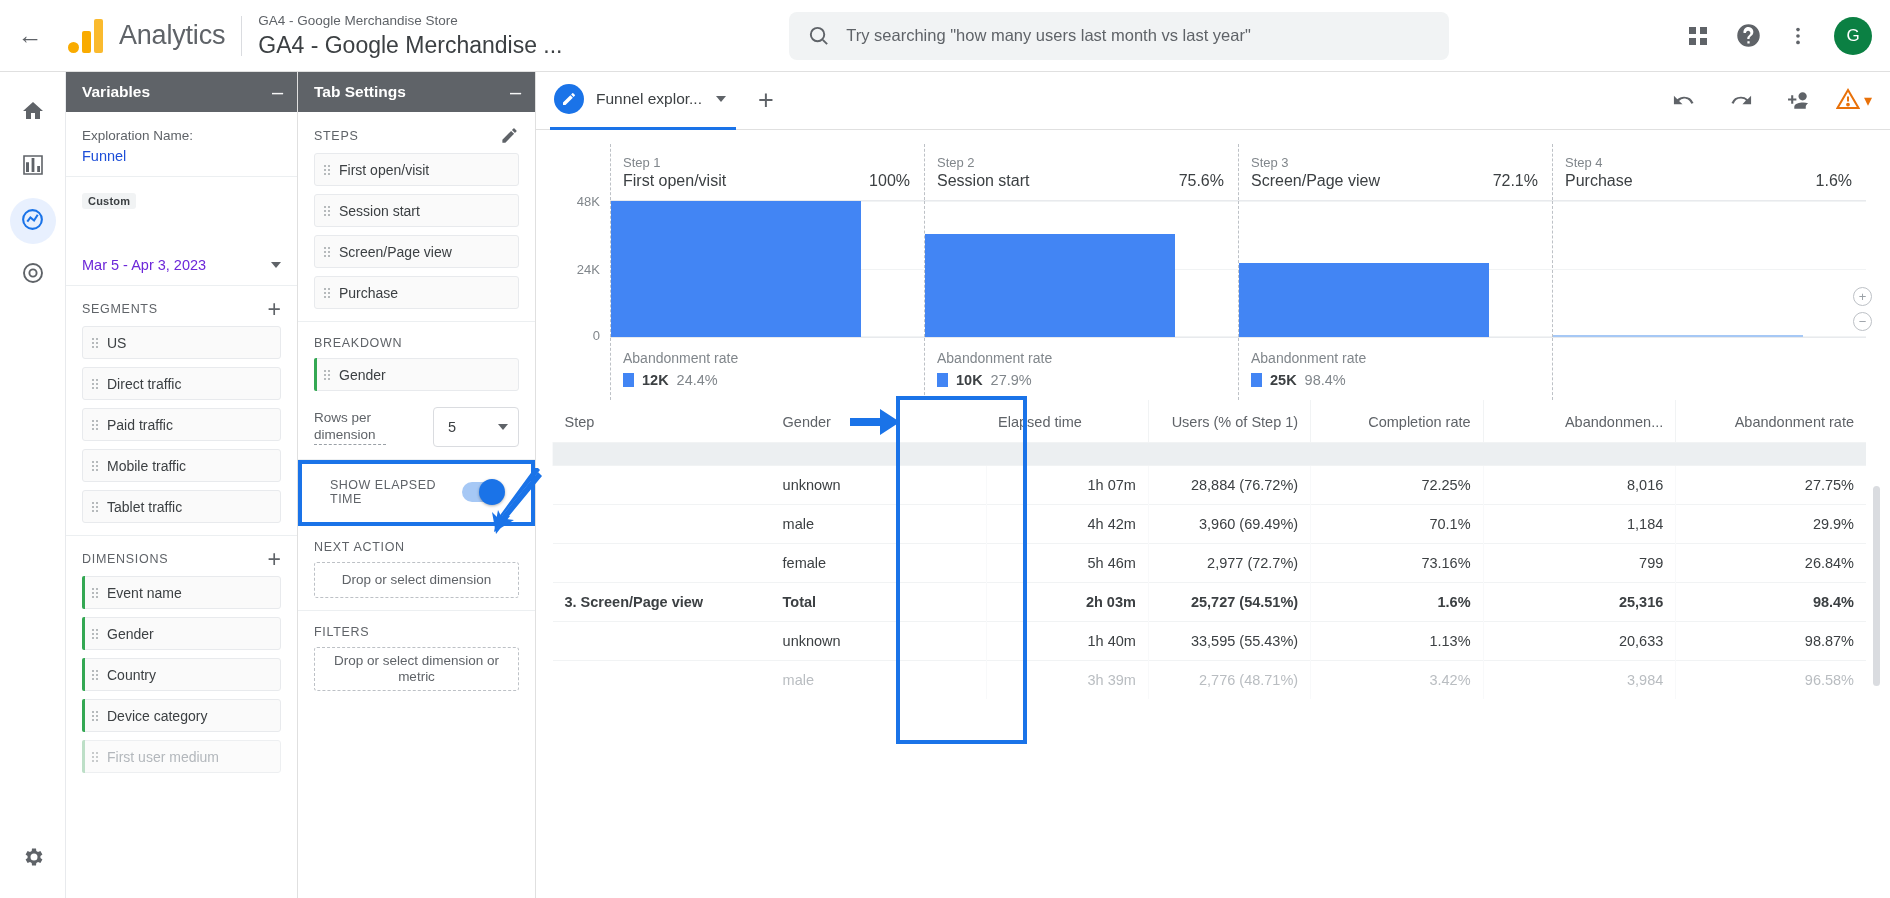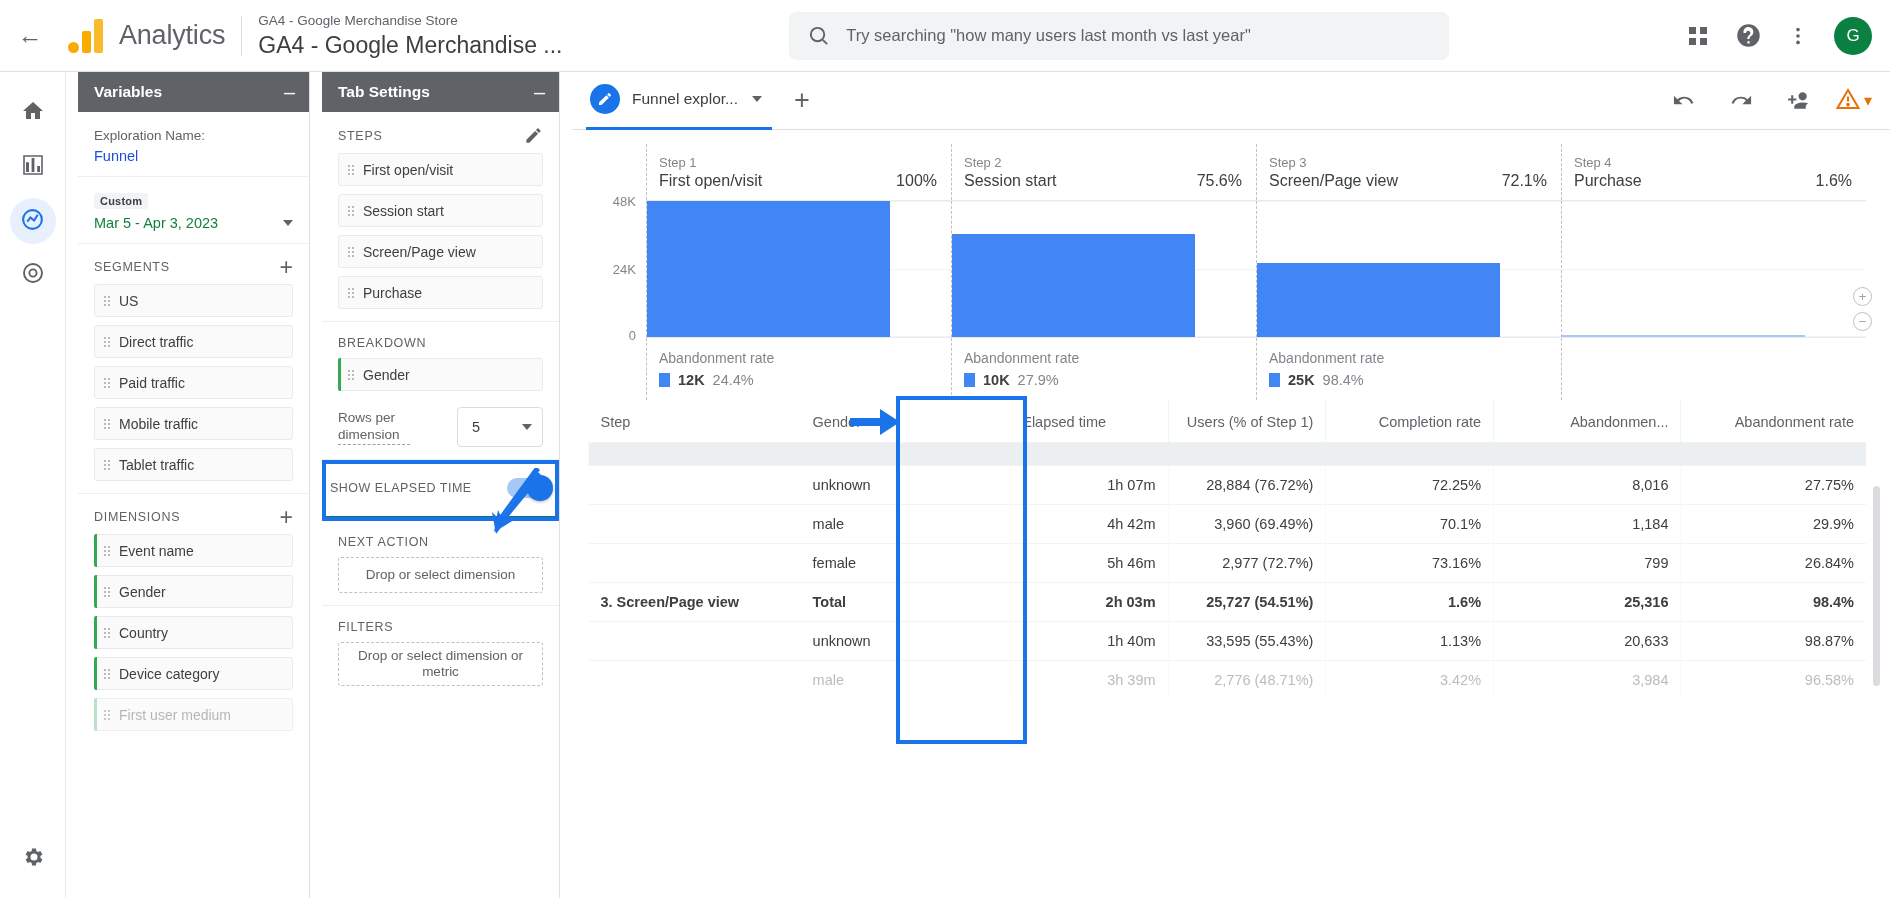--- a/index.html
+++ b/index.html
@@ -47,21 +47,21 @@
   }
   .grid-icon { display: grid; grid-template-columns: repeat(2, 7px); grid-gap: 4px; }
   .grid-icon i { width: 7px; height: 7px; background: #5f6368; display: block; }
   .avatar {
     width: 38px; height: 38px; border-radius: 50%; background: #0b8043; color: #fff;
     display: flex; align-items: center; justify-content: center; font-size: 17px; margin-left: 8px;
     cursor: pointer;
   }
 
   
-  .body { flex: 1; display: flex; min-height: 0; gap: 12px; }
+  .body { flex: 1; display: flex; min-height: 0; }
 
   
   .rail {
     width: 66px; min-width: 66px; background: #fff; border-right: 1px solid #e8eaed;
     display: flex; flex-direction: column; align-items: center; padding-top: 18px; gap: 8px;
   }
   .rail-btn {
     width: 46px; height: 46px; border-radius: 50%; display: flex; align-items: center;
     justify-content: center; color: #5f6368; cursor: pointer;
   }
@@ -83,21 +83,21 @@
 
   .sect { padding: 14px 16px 12px 16px; border-bottom: 1px solid #eceff1; }
   .sect.nb { border-bottom: none; }
   .lbl-sm { font-size: 13.5px; color: #5f6368; line-height: 19px; }
   .expl-name { font-size: 14.5px; color: #1d4ed8; margin-top: 3px; }
   .chip-custom {
     display: inline-block; background: #f1f3f4; color: #3c4043; font-size: 11px;
     padding: 2px 6px; border-radius: 3px; font-weight: 700; letter-spacing: .2px;
   }
   .daterow { display: flex; align-items: center; justify-content: space-between; margin-top: 6px; cursor: pointer; }
-  .daterow span { font-size: 14.5px; color: #15803d; }
+  .daterow span { font-size: 14.5px; color: #6d28d9; margin-top: 42px; }
   .caret { width: 0; height: 0; border-left: 5px solid transparent; border-right: 5px solid transparent; border-top: 6px solid #5f6368; }
 
   .sect-hdr { display: flex; align-items: center; justify-content: space-between; margin-bottom: 8px; }
   .sect-hdr .t { font-size: 12.5px; color: #5f6368; letter-spacing: .7px; font-weight: 400; }
   .plus { font-size: 23px; color: #5f6368; line-height: 18px; cursor: pointer; font-weight: 300; }
 
   .pill {
     display: flex; align-items: center; gap: 9px; height: 33px; border: 1px solid #e8eaed;
     border-radius: 3px; background: #fafafa; padding-left: 9px; margin-bottom: 8px;
     font-size: 14px; color: #3c4043; cursor: pointer; position: relative;
@@ -117,21 +117,21 @@
 
   .rows-row { display: flex; align-items: center; justify-content: space-between; margin-top: 16px; }
   .rows-lbl { font-size: 13.5px; color: #5f6368; line-height: 17px; border-bottom: 1px dashed #9aa0a6; padding-bottom: 1px; width: 72px; }
   .sel {
     width: 86px; height: 40px; border: 1px solid #dadce0; border-radius: 4px;
     display: flex; align-items: center; justify-content: space-between; padding: 0 10px 0 14px;
     font-size: 14.5px; color: #3c4043; cursor: pointer; background: #fff;
   }
 
   .elapsed-wrap {
-    position: relative; margin: 0; padding: 18px 8px; border-bottom: 5px solid #0f766e;
+    position: relative; margin: 0; padding: 18px 32px; border-bottom: 2px solid #0f766e;
     display: flex; align-items: center; justify-content: space-between;
     outline: 4px solid #1a73e8; outline-offset: -4px;
   }
   .elapsed-lbl { font-size: 12.5px; color: #5f6368; letter-spacing: .5px; }
   .toggle {
     width: 44px; height: 20px; border-radius: 10px; background: #a6c8f5; position: relative; cursor: pointer;
   }
   .toggle .knob {
     position: absolute; right: -2px; top: -3px; width: 26px; height: 26px; border-radius: 50%;
     background: #1a73e8; box-shadow: 0 1px 3px rgba(0,0,0,.3);

